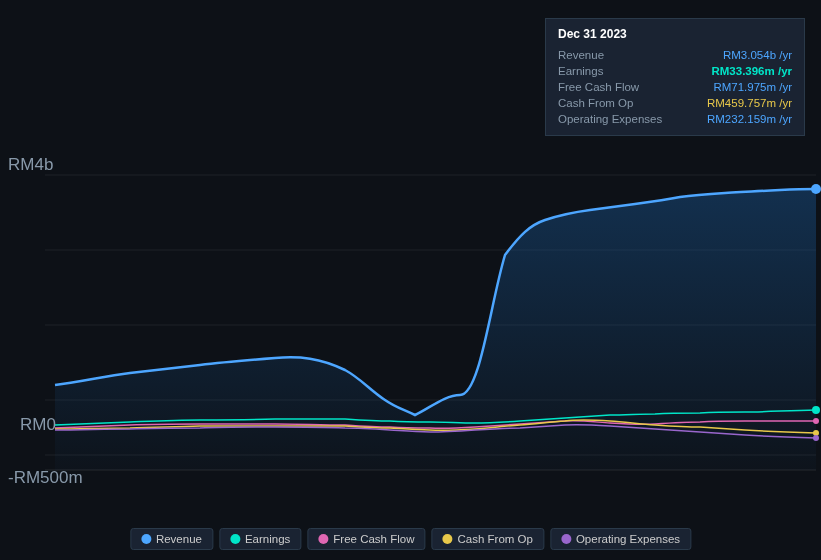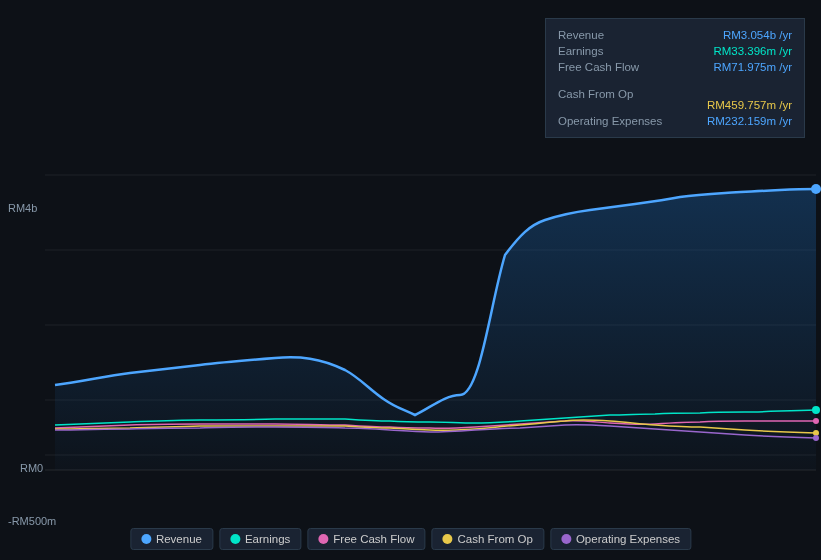--- a/index.html
+++ b/index.html
@@ -50,28 +50,27 @@
       color: #8899aa;
       min-width: 110px;
     }
 
     .tooltip-value {
       color: #ffffff;
       text-align: right;
     }
 
     .tooltip-value.blue { color: #4da6ff; margin-left: 16px; }
-    .tooltip-value.green { color: #00e5c8; }
+    .tooltip-value.green { color: #00e5c8; font-weight: bold; }
     .tooltip-value.yellow { color: #e8c84a; }
 
     .y-label {
       position: absolute;
-      font-size: 11px;
+      font-size: 17px;
       color: #8899aa;
-      margin-top: 47px;
     }
 
     #label-rm4b {
       top: 155px;
       left: 8px;
     }
 
     #label-rm0 {
       top: 415px;
       left: 20px;
@@ -215,35 +214,36 @@
     <circle cx="816" cy="438" r="3" fill="#9966cc"></circle>
 
     <line x1="45" y1="470" x2="816" y2="470" stroke="rgba(255,255,255,0.1)" stroke-width="1"></line>
   </svg>
 
   <div class="y-label" id="label-rm4b">RM4b</div>
   <div class="y-label" id="label-rm0">RM0</div>
   <div class="y-label" id="label-rmneg500m">-RM500m</div>
 
   <div id="tooltip-card">
+    <div class="tooltip-date">Dec 31 2023</div>
     <div class="tooltip-row">
       <span class="tooltip-label">Revenue</span>
       <span class="tooltip-value blue">RM3.054b /yr</span>
     </div>
     <div class="tooltip-row">
       <span class="tooltip-label">Earnings</span>
       <span class="tooltip-value green">RM33.396m /yr</span>
     </div>
     <div class="tooltip-row">
       <span class="tooltip-label">Free Cash Flow</span>
       <span class="tooltip-value blue">RM71.975m /yr</span>
     </div>
     <div class="tooltip-row">
       <span class="tooltip-label">Cash From Op</span>
-      <span class="tooltip-value yellow" style="color:#e8c84a;margin-top:22px;">RM459.757m /yr</span>
+      <span class="tooltip-value yellow" style="color:#e8c84a;">RM459.757m /yr</span>
     </div>
     <div class="tooltip-row">
       <span class="tooltip-label">Operating Expenses</span>
       <span class="tooltip-value blue">RM232.159m /yr</span>
     </div>
   </div>
 
 
   <div id="legend">
     <div class="legend-item">

